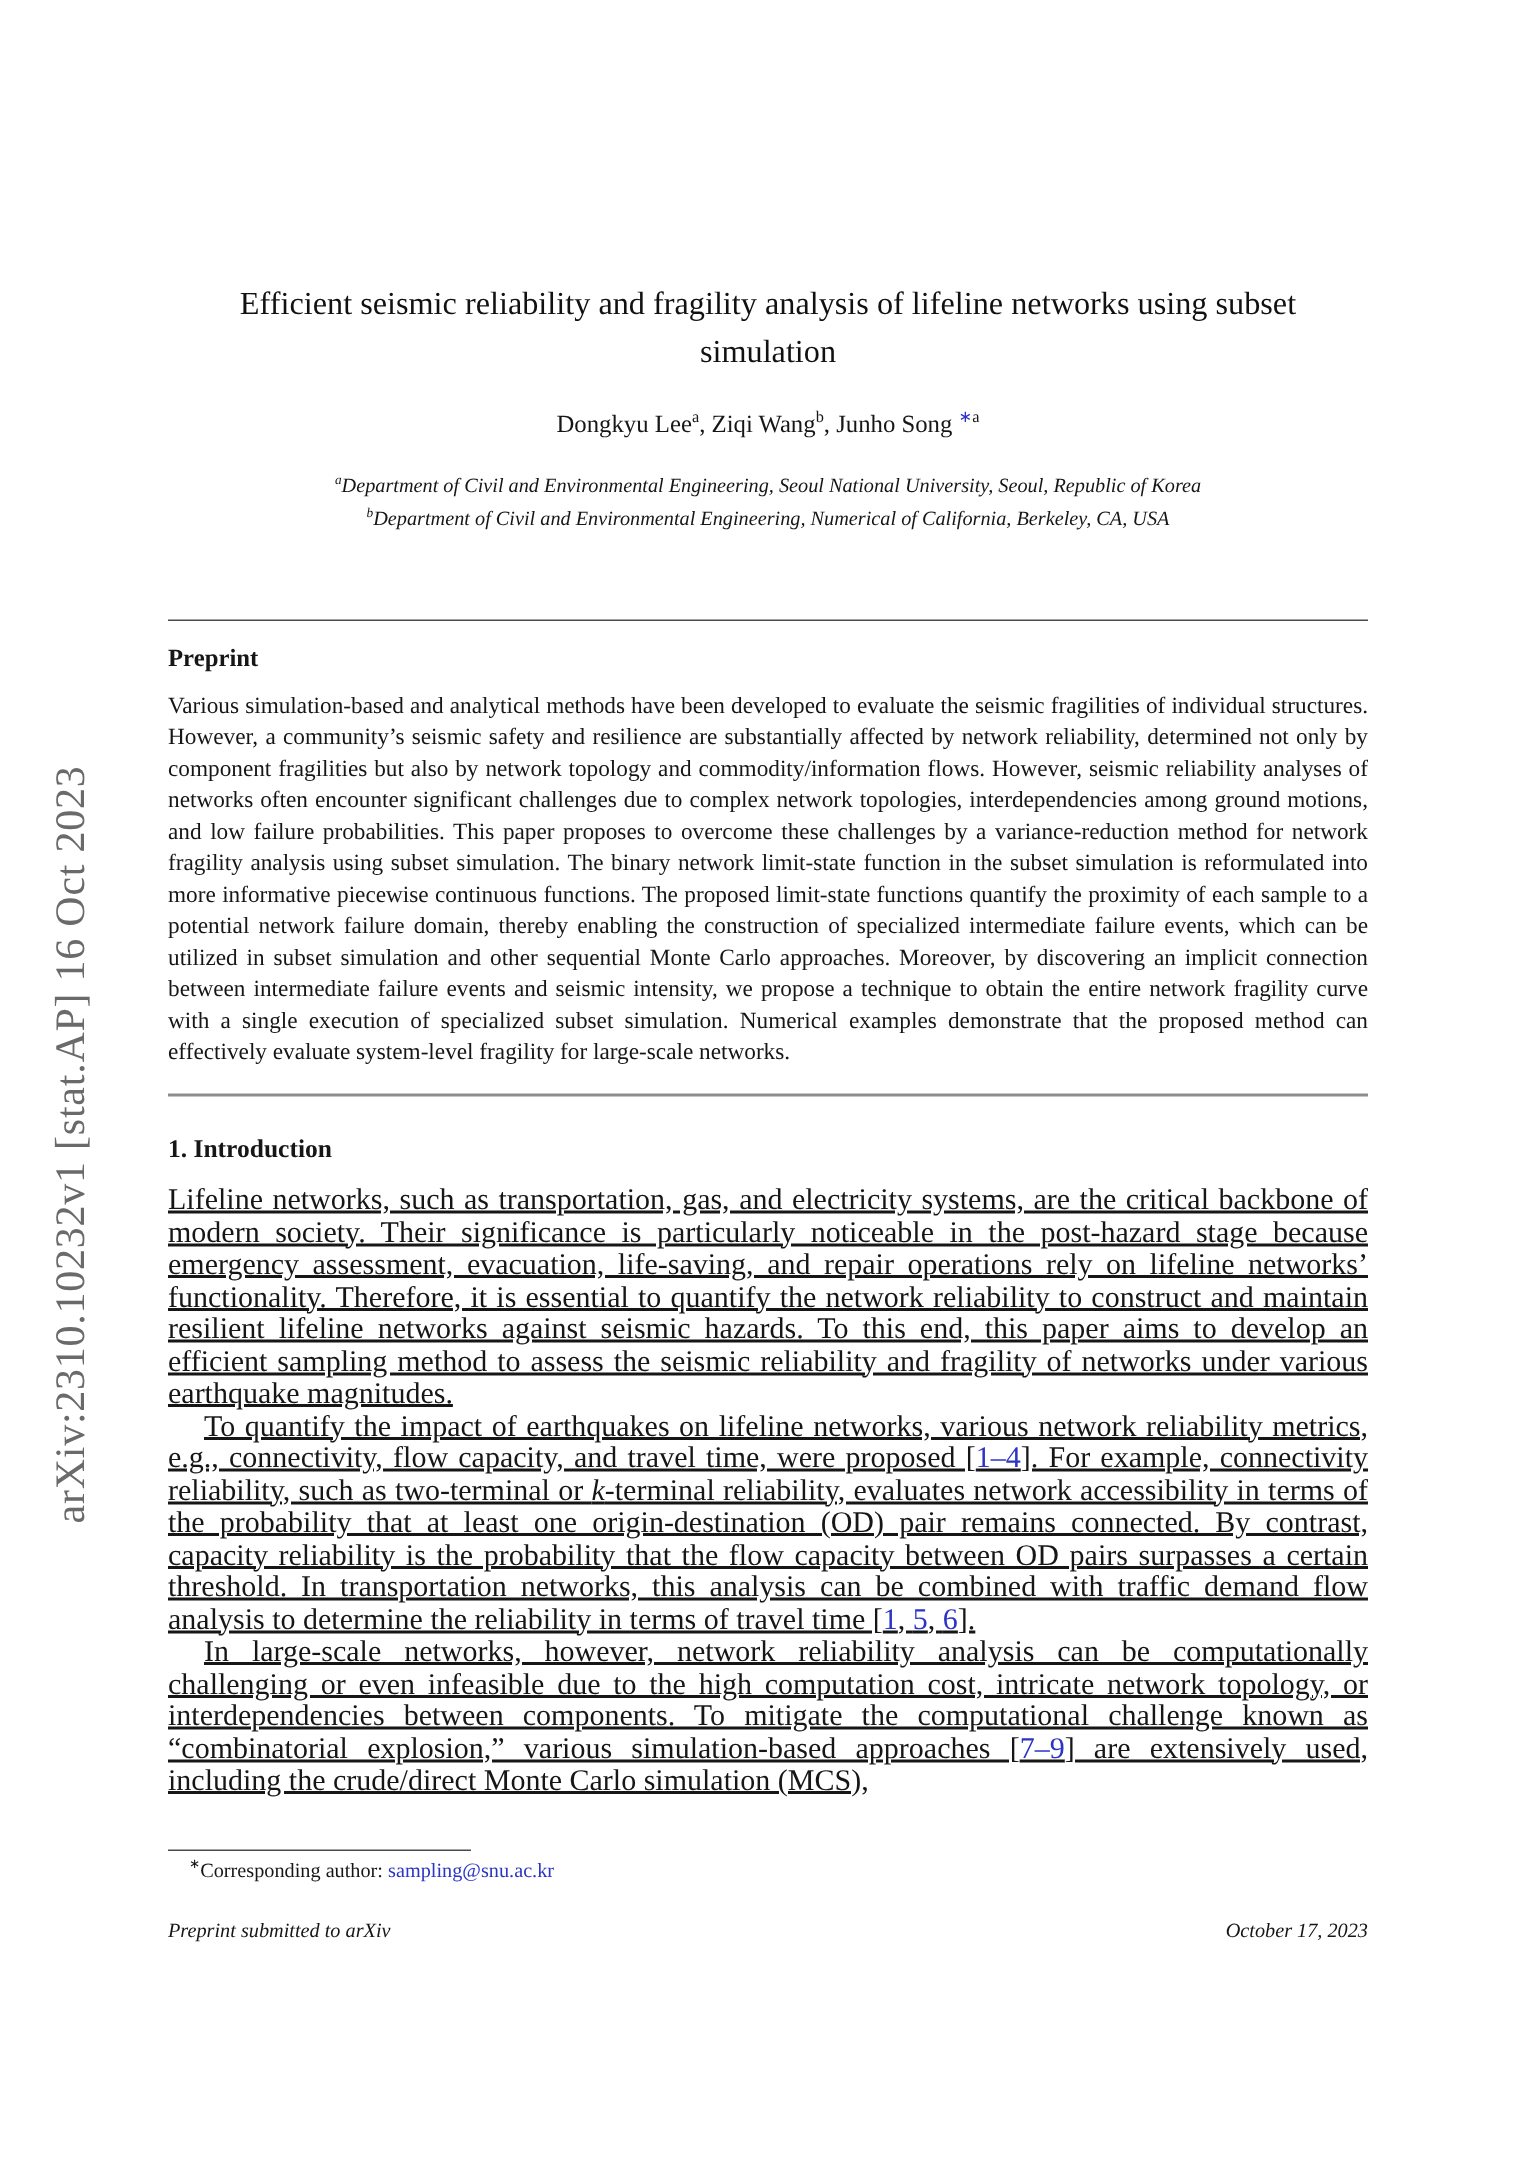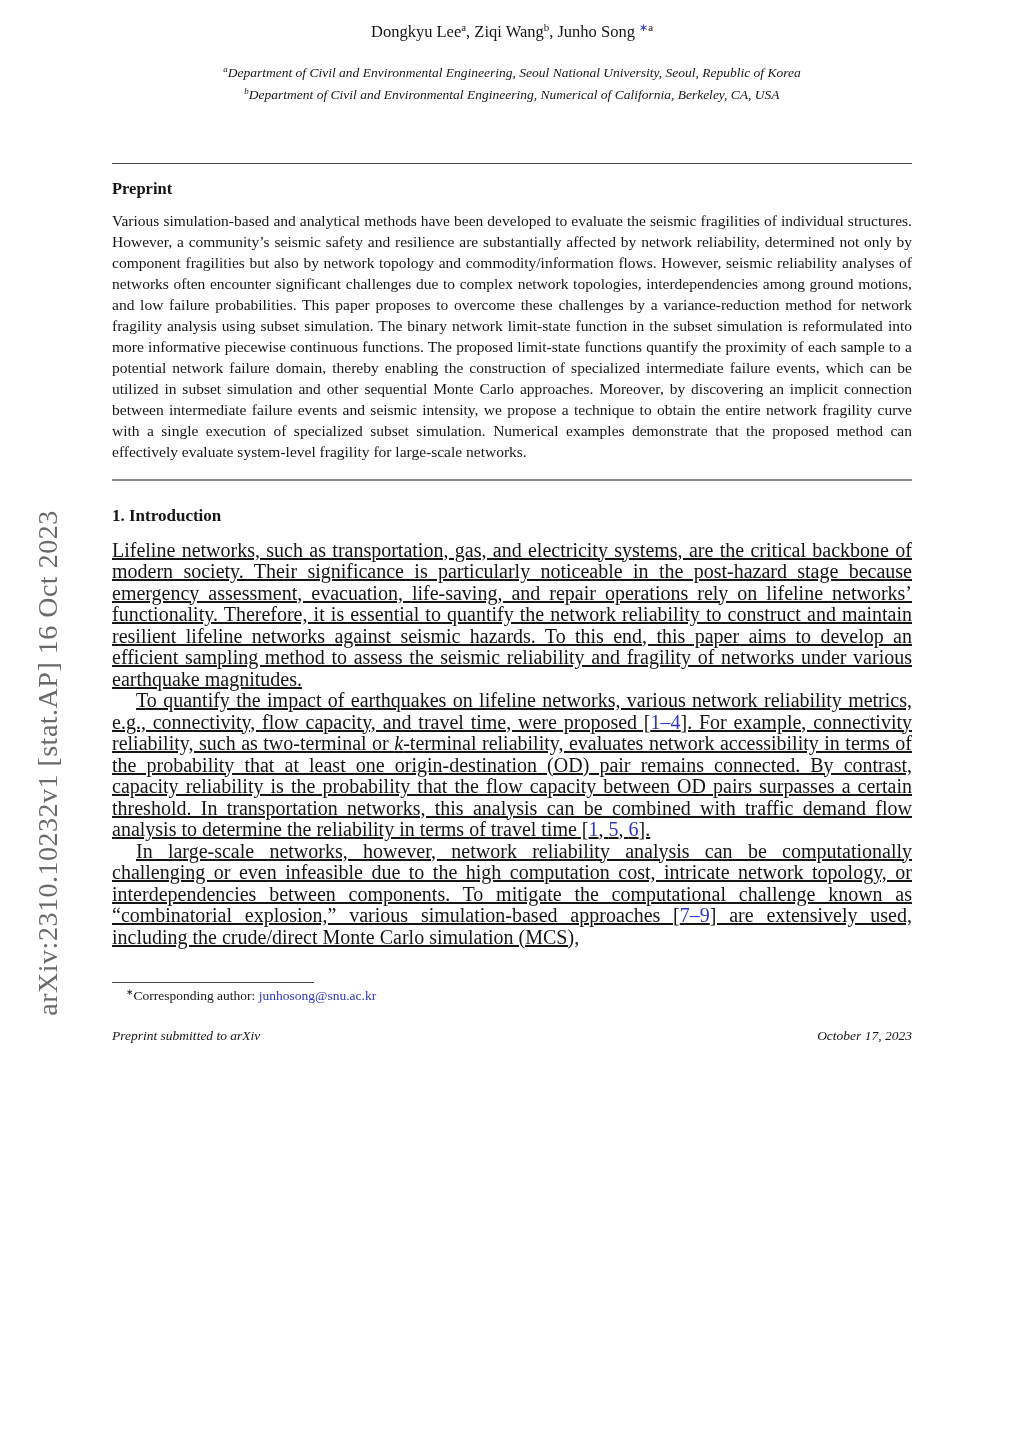--- a/index.html
+++ b/index.html
@@ -119,20 +119,21 @@
     font-size: 13.5px;
   }
 </style>
 </head>
 <body>
 
 <div class="watermark">arXiv:2310.10232v1  [stat.AP]  16 Oct 2023</div>
 
 <div class="content">
 
+  <div class="paper-title">Efficient seismic reliability and fragility analysis of lifeline networks using subset simulation</div>
 
   <div class="authors-line"><span>Dongkyu Lee</span><span class="sup">a</span><span>, Ziqi Wang</span><span class="sup">b</span><span>, Junho Song </span><span class="supcite">∗</span><span class="sup">a</span></div>
 
   <div class="affiliations">
     <div><span class="sup">a</span><span>Department of Civil and Environmental Engineering, Seoul National University, Seoul, Republic of Korea</span></div>
     <div><span class="sup">b</span><span>Department of Civil and Environmental Engineering, Numerical of California, Berkeley, CA, USA</span></div>
   </div>
 
   <hr class="rule-top">
 
@@ -147,21 +148,21 @@
 
   <p class="para first"><span>Lifeline networks, such as transportation, gas, and electricity systems, are the critical backbone of modern society. Their significance is particularly noticeable in the post-hazard stage because emergency assessment, evacuation, life-saving, and repair operations rely on lifeline networks’ functionality. Therefore, it is essential to quantify the network reliability to construct and maintain resilient lifeline networks against seismic hazards. To this end, this paper aims to develop an efficient sampling method to assess the seismic reliability and fragility of networks under various earthquake magnitudes.</span></p>
 
   <p class="para indent"><span>To quantify the impact of earthquakes on lifeline networks, various network reliability metrics, e.g., connectivity, flow capacity, and travel time, were proposed [</span><span class="cite">1–4</span><span>]. For example, connectivity reliability, such as two-terminal or </span><span class="em">k</span><span>-terminal reliability, evaluates network accessibility in terms of the probability that at least one origin-destination (OD) pair remains connected. By contrast, capacity reliability is the probability that the flow capacity between OD pairs surpasses a certain threshold. In transportation networks, this analysis can be combined with traffic demand flow analysis to determine the reliability in terms of travel time [</span><span class="cite">1</span><span>, </span><span class="cite">5</span><span>, </span><span class="cite">6</span><span>].</span></p>
 
   <p class="para indent"><span>In large-scale networks, however, network reliability analysis can be computationally challenging or even infeasible due to the high computation cost, intricate network topology, or interdependencies between components. To mitigate the computational challenge known as “combinatorial explosion,” various simulation-based approaches [</span><span class="cite">7–9</span><span>] are extensively used, including the crude/direct Monte Carlo simulation (MCS),</span></p>
 
   <hr class="footnote-rule">
 
   <div class="footnote">
-    <span class="sup">∗</span><span>Corresponding author: </span><a class="email-link" href="#">junhosong@snu.ac.kr</a>
+    <span class="sup">∗</span><span>Corresponding author: </span><a class="email-link" href="#">sampling@snu.ac.kr</a>
   </div>
 
   <div class="footer-line">
     <span>Preprint submitted to arXiv</span>
     <span>October 17, 2023</span>
   </div>
 
 </div>
 
 </body></html>

